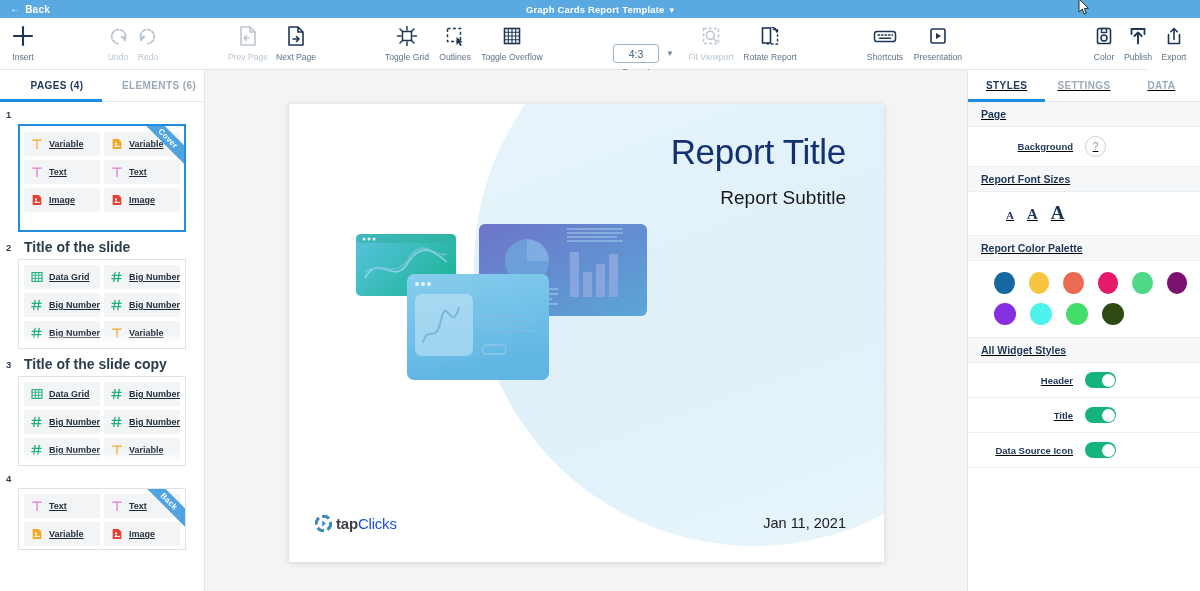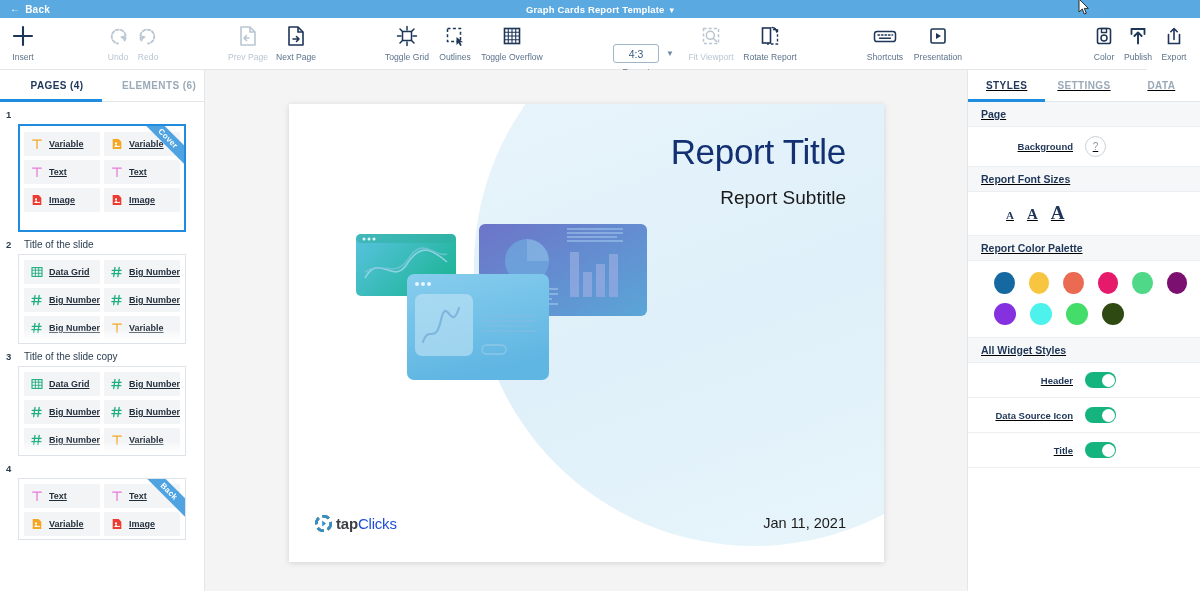--- a/index.html
+++ b/index.html
@@ -84,21 +84,21 @@
     height: 3px; background: #1f8ce0;
   }
   .lp-body { height: 489px; overflow: hidden; position: relative; }
 
   .page-block { position: relative; }
   .page-head {
     display: flex; align-items: center; gap: 8px;
     padding: 7px 0 4px 6px;
   }
   .page-num { font-size: 9.5px; font-weight: bold; color: #2a3c4e; width: 10px; }
-  .page-name { font-size: 10px; font-weight: normal; color: #2a3c4e; }
+  .page-name { font-size: 14px; font-weight: bold; color: #2a3c4e; }
 
   .thumb {
     margin-left: 18px; margin-right: 18px;
     border: 1px solid #dde3e8; background: #ffffff;
     padding: 5px; position: relative; overflow: hidden;
   }
   .thumb.selected { border: 2px solid #1f8ce0; padding: 6px 4px 18px 4px; }
   .thumb-grid { display: flex; flex-wrap: wrap; gap: 4px 4px; }
   .chip {
     width: calc(50% - 2px); height: 24px;
@@ -795,25 +795,25 @@
 
   <div class="rp-section-head">All Widget Styles</div>
   <div id="widget-toggles">
       <div class="rp-row">
         <div class="rlabel">Header</div>
         <div class="toggle">
           <div class="knob"></div>
         </div>
       </div>
       <div class="rp-row">
+        <div class="rlabel">Title</div>
+        <div class="toggle">
+          <div class="knob"></div>
+        </div>
+      </div>
+      <div class="rp-row">
         <div class="rlabel">Data Source Icon</div>
         <div class="toggle">
           <div class="knob"></div>
         </div>
       </div>
-      <div class="rp-row">
-        <div class="rlabel">Title</div>
-        <div class="toggle">
-          <div class="knob"></div>
-        </div>
-      </div>
     </div>
 </div>
 
 </body></html>

